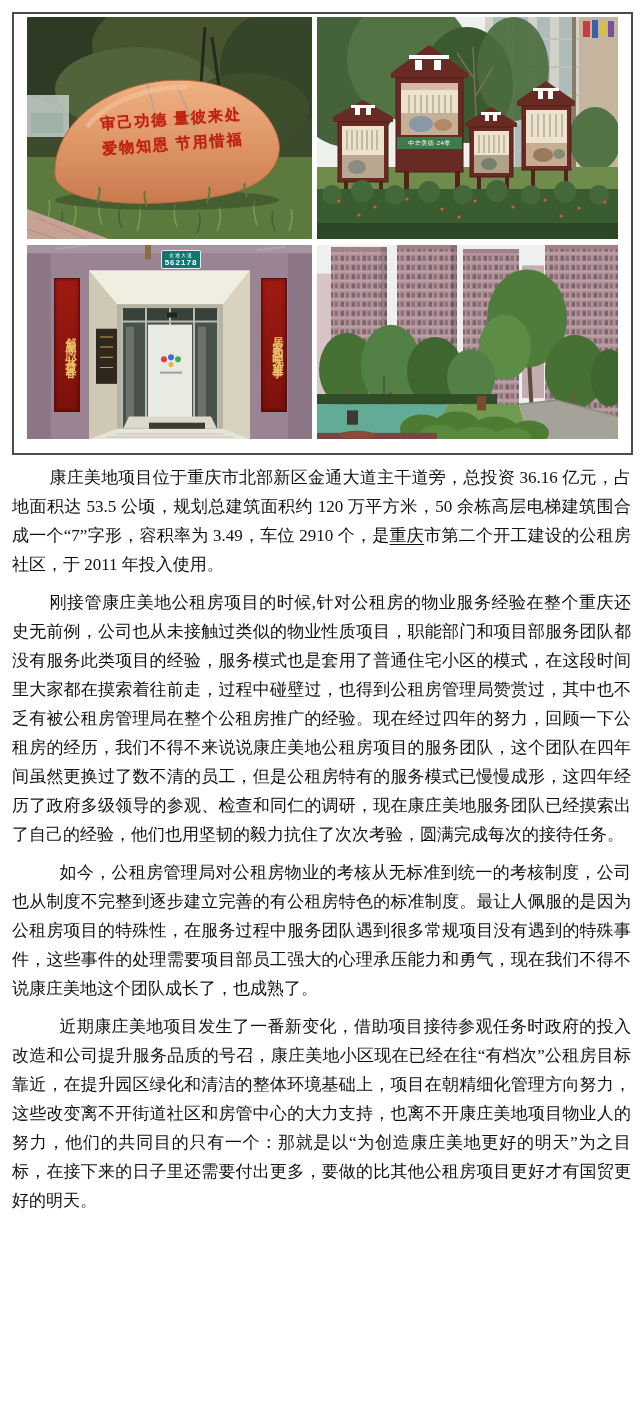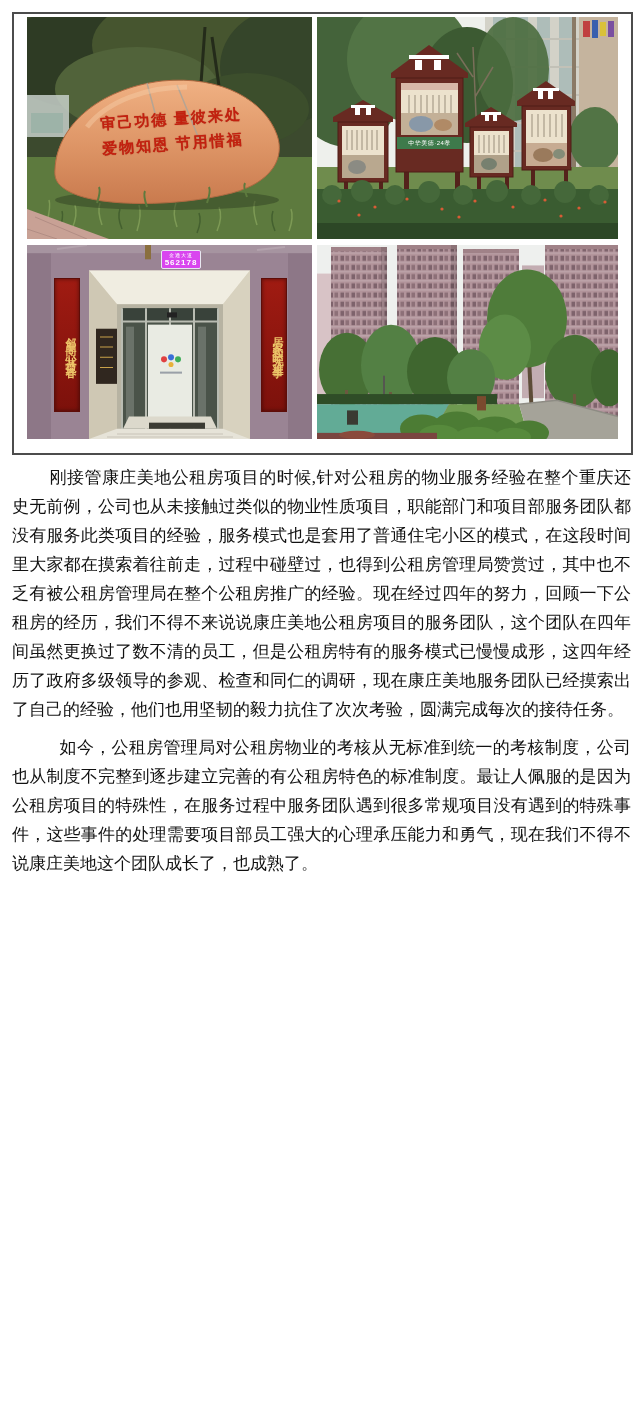--- a/index.html
+++ b/index.html
@@ -37,21 +37,21 @@
     position:absolute;top:33px;height:122px;width:22px;padding:5px 1px;
     background:linear-gradient(180deg,#a01b12,#7c110b);
     border:1px solid #5e0d08;box-shadow:inset 0 0 4px rgba(0,0,0,.45);
     color:#ecc468;writing-mode:vertical-rl;text-orientation:upright;
     font-size:11px;letter-spacing:5px;text-align:center;font-weight:bold;
   }
   .couplet-left{left:27px;}
   .couplet-right{right:25px;}
   .addr-sign{
     position:absolute;left:134px;top:5px;width:38px;padding:1px 0;
-    background:#d946ef;border:1px solid #e8e8f0;border-radius:2px;
+    background:#0f766e;border:1px solid #e8e8f0;border-radius:2px;
     color:#fff;text-align:center;
     font-family:"Liberation Sans","DejaVu Sans",sans-serif;
   }
   .addr-sign .l1{font-size:5px;line-height:6px;letter-spacing:1px;}
   .addr-sign .l2{font-size:8px;line-height:9px;font-weight:bold;letter-spacing:1px;}
 
   
   article{
     margin:8px 12px 0 12px;font-size:17px;line-height:29px;
     text-align:justify;text-justify:inter-ideograph;
@@ -354,18 +354,20 @@
             <ellipse cx="196" cy="188" rx="18" ry="9"></ellipse>
         </g>
         <rect x="0" y="184" width="120" height="6" fill="#7a4540"></rect>
         <ellipse cx="40" cy="186" rx="18" ry="4" fill="#8a4a3c"></ellipse>
       </svg>
     </div>
 
   </figure>
 
   <article>
+      <p><span>康庄美地项目位于重庆市北部新区金通大道主干道旁，总投资 36.16 亿元，占地面积达 53.5 公顷，规划总建筑面积约 120 万平方米，50 余栋高层电梯建筑围合成一个“7”字形，容积率为 3.49，车位 2910 个，是</span><span class="u">重庆</span><span>市第二个开工建设的公租房社区，于 2011 年投入使用。</span></p>
       <p><span>刚接管康庄美地公租房项目的时候,针对公租房的物业服务经验在整个重庆还史无前例，公司也从未接触过类似的物业性质项目，职能部门和项目部服务团队都没有服务此类项目的经验，服务模式也是套用了普通住宅小区的模式，在这段时间里大家都在摸索着往前走，过程中碰壁过，也得到公租房管理局赞赏过，其中也不乏有被公租房管理局在整个公租房推广的经验。现在经过四年的努力，回顾一下公租房的经历，我们不得不来说说康庄美地公租房项目的服务团队，这个团队在四年间虽然更换过了数不清的员工，但是公租房特有的服务模式已慢慢成形，这四年经历了政府多级领导的参观、检查和同仁的调研，现在康庄美地服务团队已经摸索出了自己的经验，他们也用坚韧的毅力抗住了次次考验，圆满完成每次的接待任务。</span></p>
       <p class="ind-lg"><span>如今，公租房管理局对公租房物业的考核从无标准到统一的考核制度，公司也从制度不完整到逐步建立完善的有公租房特色的标准制度。最让人佩服的是因为公租房项目的特殊性，在服务过程中服务团队遇到很多常规项目没有遇到的特殊事件，这些事件的处理需要项目部员工强大的心理承压能力和勇气，现在我们不得不说康庄美地这个团队成长了，也成熟了。</span></p>
+      <p class="ind-lg"><span>近期康庄美地项目发生了一番新变化，借助项目接待参观任务时政府的投入改造和公司提升服务品质的号召，康庄美地小区现在已经在往“有档次”公租房目标靠近，在提升园区绿化和清洁的整体环境基础上，项目在朝精细化管理方向努力，这些改变离不开街道社区和房管中心的大力支持，也离不开康庄美地项目物业人的努力，他们的共同目的只有一个：那就是以“为创造康庄美地更好的明天”为之目标，在接下来的日子里还需要付出更多，要做的比其他公租房项目更好才有国贸更好的明天。</span></p>
       <p class="ind-lg"></p>
     </article>
 
 </div>
 
 </body></html>

